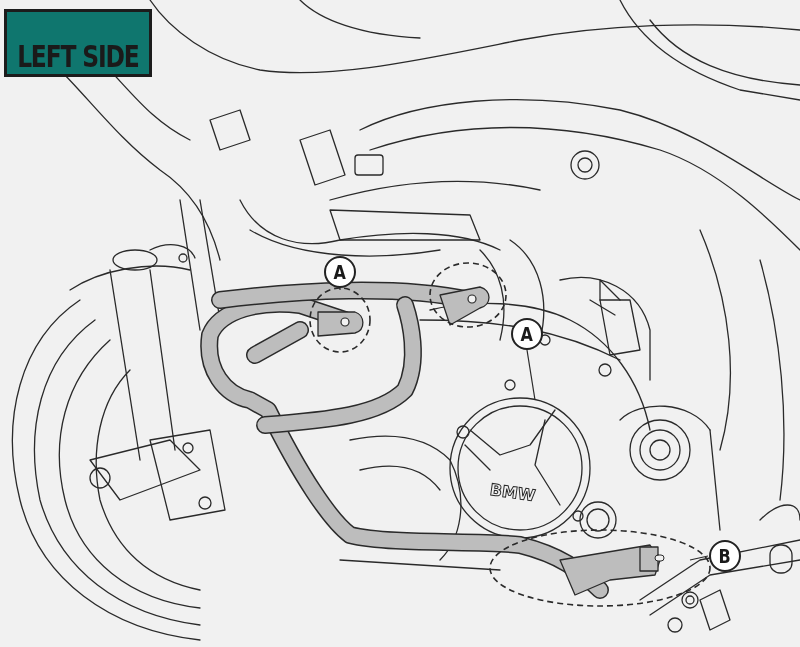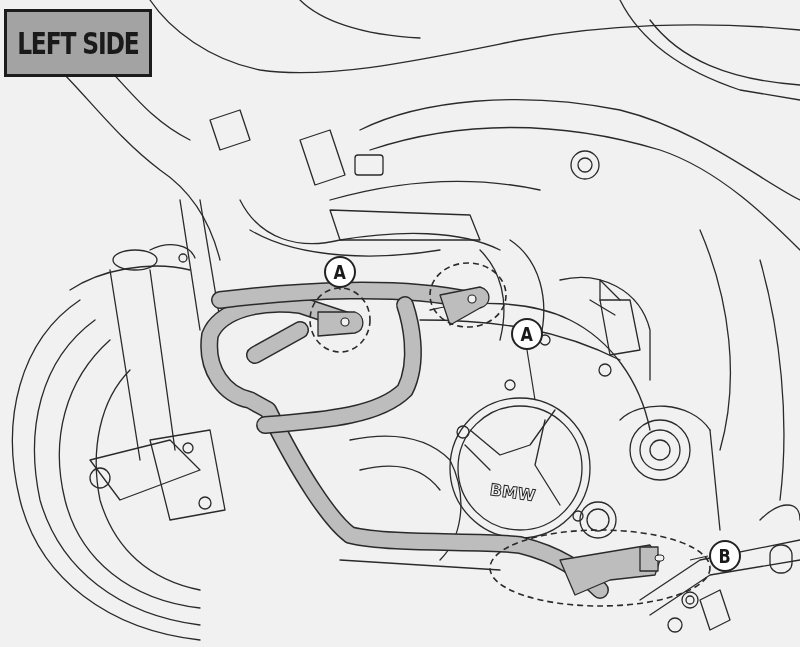--- a/index.html
+++ b/index.html
@@ -1,22 +1,22 @@
 <!DOCTYPE html>
 <html><head>
   <meta charset="utf-8">
   <style>
     html, body { margin: 0; padding: 0; background: #ffffff; }
     body { width: 800px; height: 647px; overflow: hidden; position: relative; font-family: "DejaVu Sans", sans-serif; }
     .stage { position: absolute; left: 0; top: 0; width: 800px; height: 647px; background: #f1f1f1; }
     svg.art { position: absolute; left: 0; top: 0; }
     .title-box {
       position: absolute; left: 4px; top: 9px; width: 148px; height: 68px;
-      background: #a3a3a3; border: 3px solid #1c1c1c; box-sizing: border-box;
-      display: flex; align-items: center; justify-content: center;
+      background: #0f766e; border: 3px solid #1c1c1c; box-sizing: border-box;
+      display: flex; align-items: flex-end; justify-content: center;
     }
     .title-text {
       font-family: "DejaVu Sans", sans-serif; font-weight: bold; font-size: 30px;
       letter-spacing: -1.5px; color: #1a1a1a; transform: scaleX(0.78); white-space: nowrap;
     }
     .callout {
       position: absolute; width: 32px; height: 32px; border-radius: 50%;
       background: #ffffff; border: 2px solid #222; box-sizing: border-box;
       display: flex; align-items: center; justify-content: center;
     }

